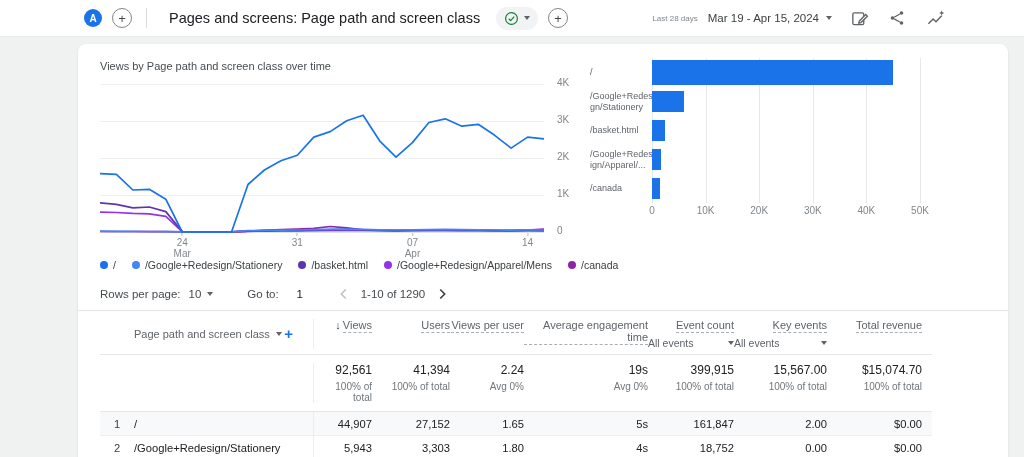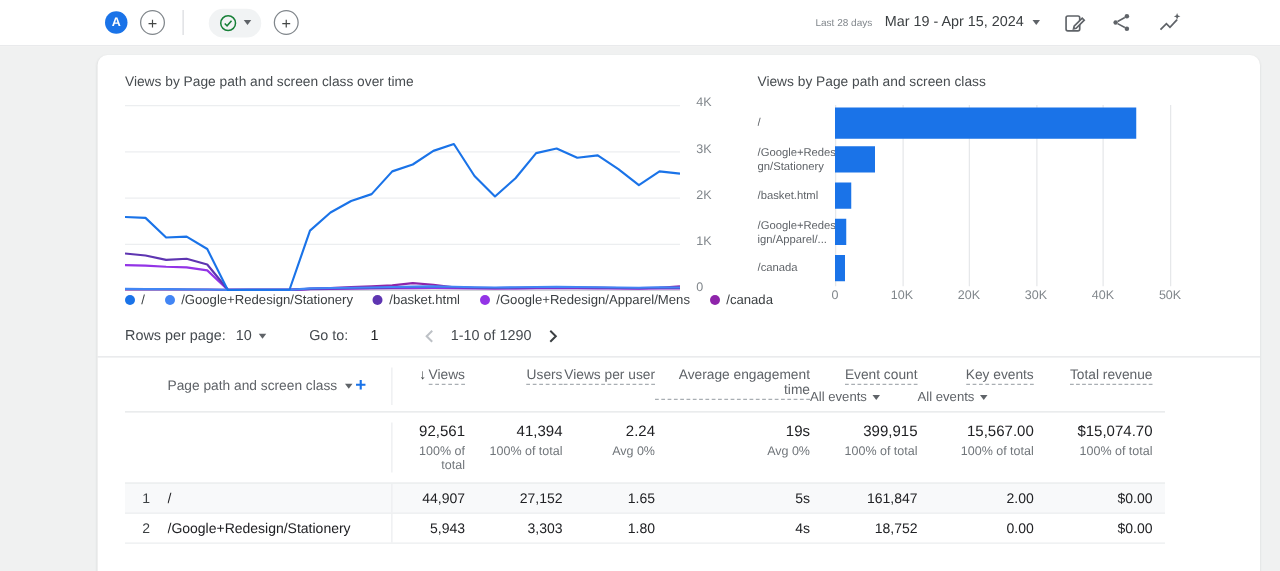--- a/index.html
+++ b/index.html
@@ -23,21 +23,21 @@
   .date-range { font-size:11.5px; color:#3c4043; display:flex; align-items:center; gap:7px; cursor:pointer; }
   .caret { width:0; height:0; border-left:3.5px solid transparent; border-right:3.5px solid transparent;
     border-top:4px solid #5f6368; display:inline-block; }
   .icon-btn { width:22px; height:22px; display:flex; align-items:center; justify-content:center;
     cursor:pointer; margin-left:6px; }
 
   
   .card { position:absolute; left:78px; top:44px; width:930px; height:440px;
     background:#fff; border-radius:8px; box-shadow:0 1px 2px rgba(60,64,67,.15); }
 
-  .charts-row { display:flex; gap:28px; padding:14px 22px 0 22px; }
+  .charts-row { display:flex; gap:12px; padding:14px 22px 0 22px; }
   .chart-title { font-size:11px; color:#474c50; margin:2px 0 12px 0; }
 
   
   .panel-line { width:478px; }
   .line-wrap { display:flex; }
   .line-plot { position:relative; width:444px; height:148px; }
   .line-plot svg { position:absolute; left:0; top:0; }
   .line-ylabels { position:relative; width:32px; height:148px; }
   .line-ylabels span { position:absolute; left:13px; font-size:10px; color:#80868b; }
   .line-xlabels { position:relative; width:444px; height:24px; margin-top:1px; }
@@ -92,32 +92,33 @@
   .col-tr   { width:95px;  flex:none; text-align:right; }
   .path-borded { border-right:1px solid #ebedef; align-self:stretch; }
   .dim-head { display:flex; align-items:center; justify-content:space-between; font-size:11px;
     color:#5f6368; padding-right:20px; }
   .dim-dd { display:flex; align-items:center; gap:6px; cursor:pointer; }
   .plus-dim { color:#1a73e8; font-size:15px; font-weight:bold; cursor:pointer; line-height:12px; }
   .hcell { font-size:11px; color:#5f6368; }
   .hlabel { display:inline-block; border-bottom:1px dashed #a9aeb3; padding-bottom:1px; cursor:pointer; }
   .sort-arrow { color:#3c4043; margin-right:2px; }
   .hfilter { margin-top:4px; font-size:10.5px; color:#5f6368; display:flex;
-    justify-content:flex-start; align-items:center; gap:4px; cursor:pointer; }
+    justify-content:space-between; align-items:center; gap:4px; cursor:pointer; }
   .tval { font-size:12px; color:#202124; }
   .tsub { font-size:10px; color:#70757a; margin-top:4px; }
 </style>
 </head>
 <body>
 
 <div class="topbar">
   <div class="topbar-left">
     <div class="avatar">A</div>
     <button class="circle-btn">+</button>
     <div class="vdiv"></div>
+    <div class="report-title">Pages and screens: Page path and screen class</div>
     <div class="check-pill">
       <svg width="15" height="15" viewBox="0 0 16 16">
         <circle cx="8" cy="8" r="6.3" fill="none" stroke="#188038" stroke-width="1.3"></circle>
         <path d="M5.1 8.3 l2 2 3.8-4.4" fill="none" stroke="#188038" stroke-width="1.3"></path>
       </svg>
       <span class="caret"></span>
     </div>
     <button class="circle-btn">+</button>
   </div>
   <div class="topbar-right">
@@ -171,20 +172,36 @@
             </svg>
         </div>
         <div class="line-ylabels" id="line-ylabels">
             <span style="bottom: -4px;">0</span>
             <span style="bottom: 33px; text-align: center;">1K</span>
             <span style="bottom: 70px;">2K</span>
             <span style="bottom: 107px;">3K</span>
             <span style="bottom: 144px;">4K</span>
           </div>
       </div>
+      <div class="line-xlabels" id="line-xlabels">
+          <div class="xtick" style="left: 82.2222px;">
+            <div>24</div>
+            <div>Mar</div>
+          </div>
+          <div class="xtick" style="left: 197.333px;">
+            <div>31</div>
+          </div>
+          <div class="xtick" style="left: 312.444px;">
+            <div>07</div>
+            <div>Apr</div>
+          </div>
+          <div class="xtick" style="left: 427.556px;">
+            <div>14</div>
+          </div>
+        </div>
       <div class="legend" id="legend">
           <span class="legend-item">
             <span class="dot" style="background: rgb(26, 115, 232);"></span>
             <span>/</span>
           </span>
           <span class="legend-item">
             <span class="dot" style="background: rgb(66, 133, 244);"></span>
             <span>/Google+Redesign/Stationery</span>
           </span>
           <span class="legend-item">
@@ -196,21 +213,20 @@
             <span>/Google+Redesign/Apparel/Mens</span>
           </span>
           <span class="legend-item">
             <span class="dot" style="background: rgb(142, 36, 170);"></span>
             <span>/canada</span>
           </span>
         </div>
     </div>
 
     <div class="panel-bar">
-      <div class="chart-title">Views by Page path and screen class</div>
       <div class="bar-chart">
         <div class="bar-labels" id="bar-labels">
             <div class="bar-label">
               <div>
                 <div>/</div>
               </div>
             </div>
             <div class="bar-label">
               <div>
                 <div>/Google+Redesi</div>

